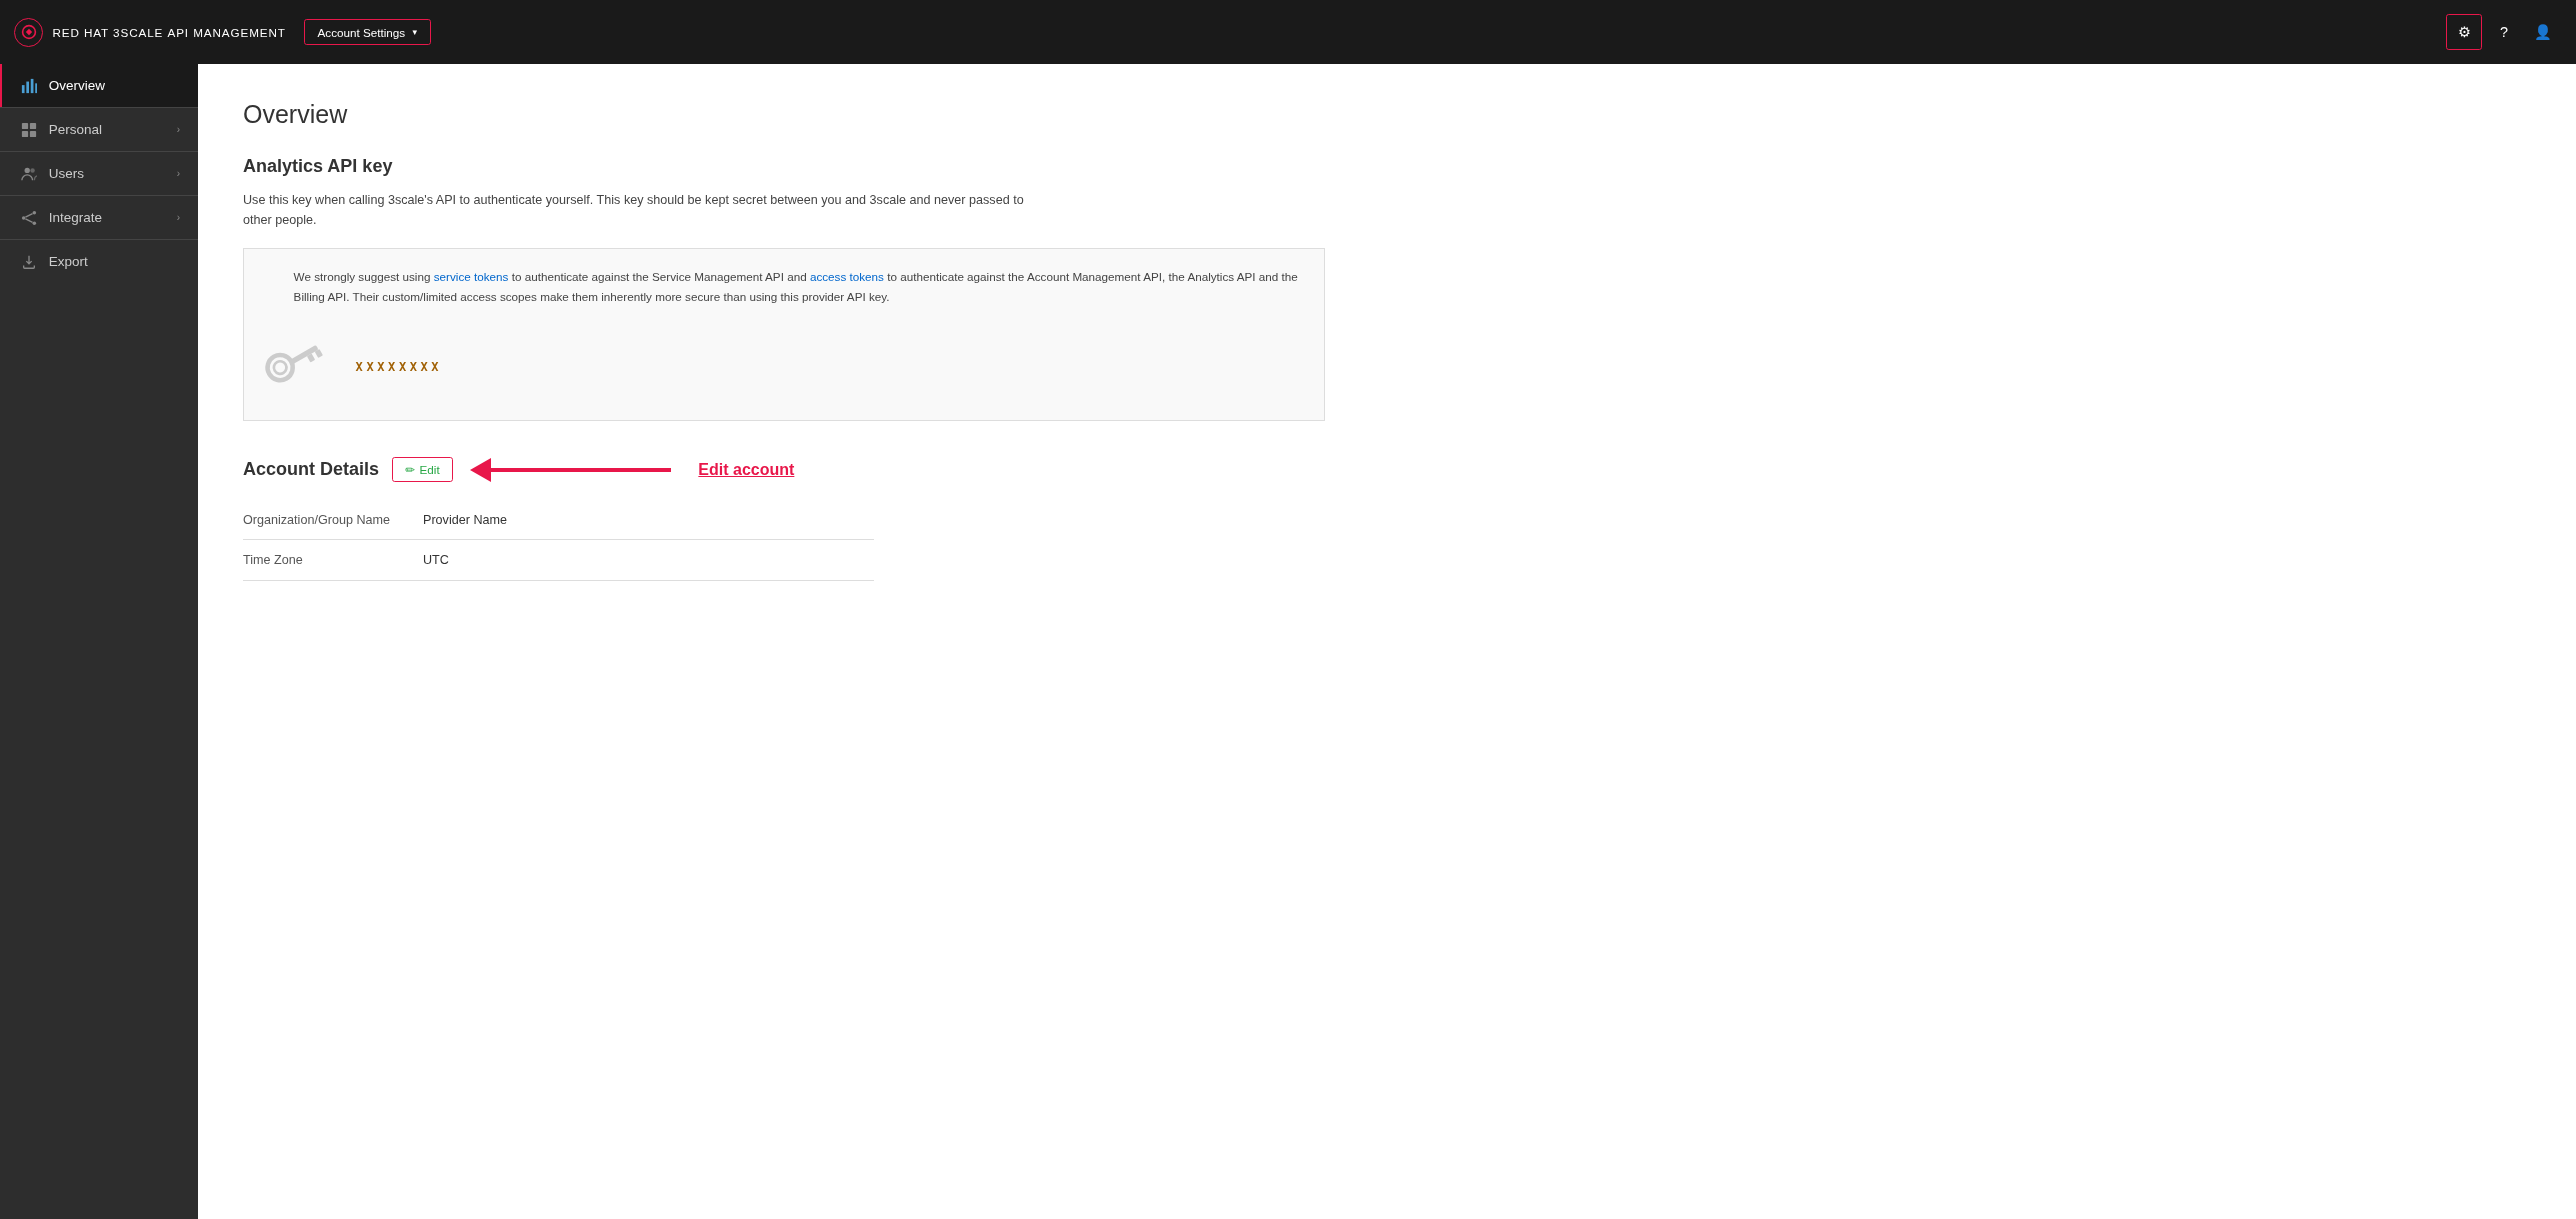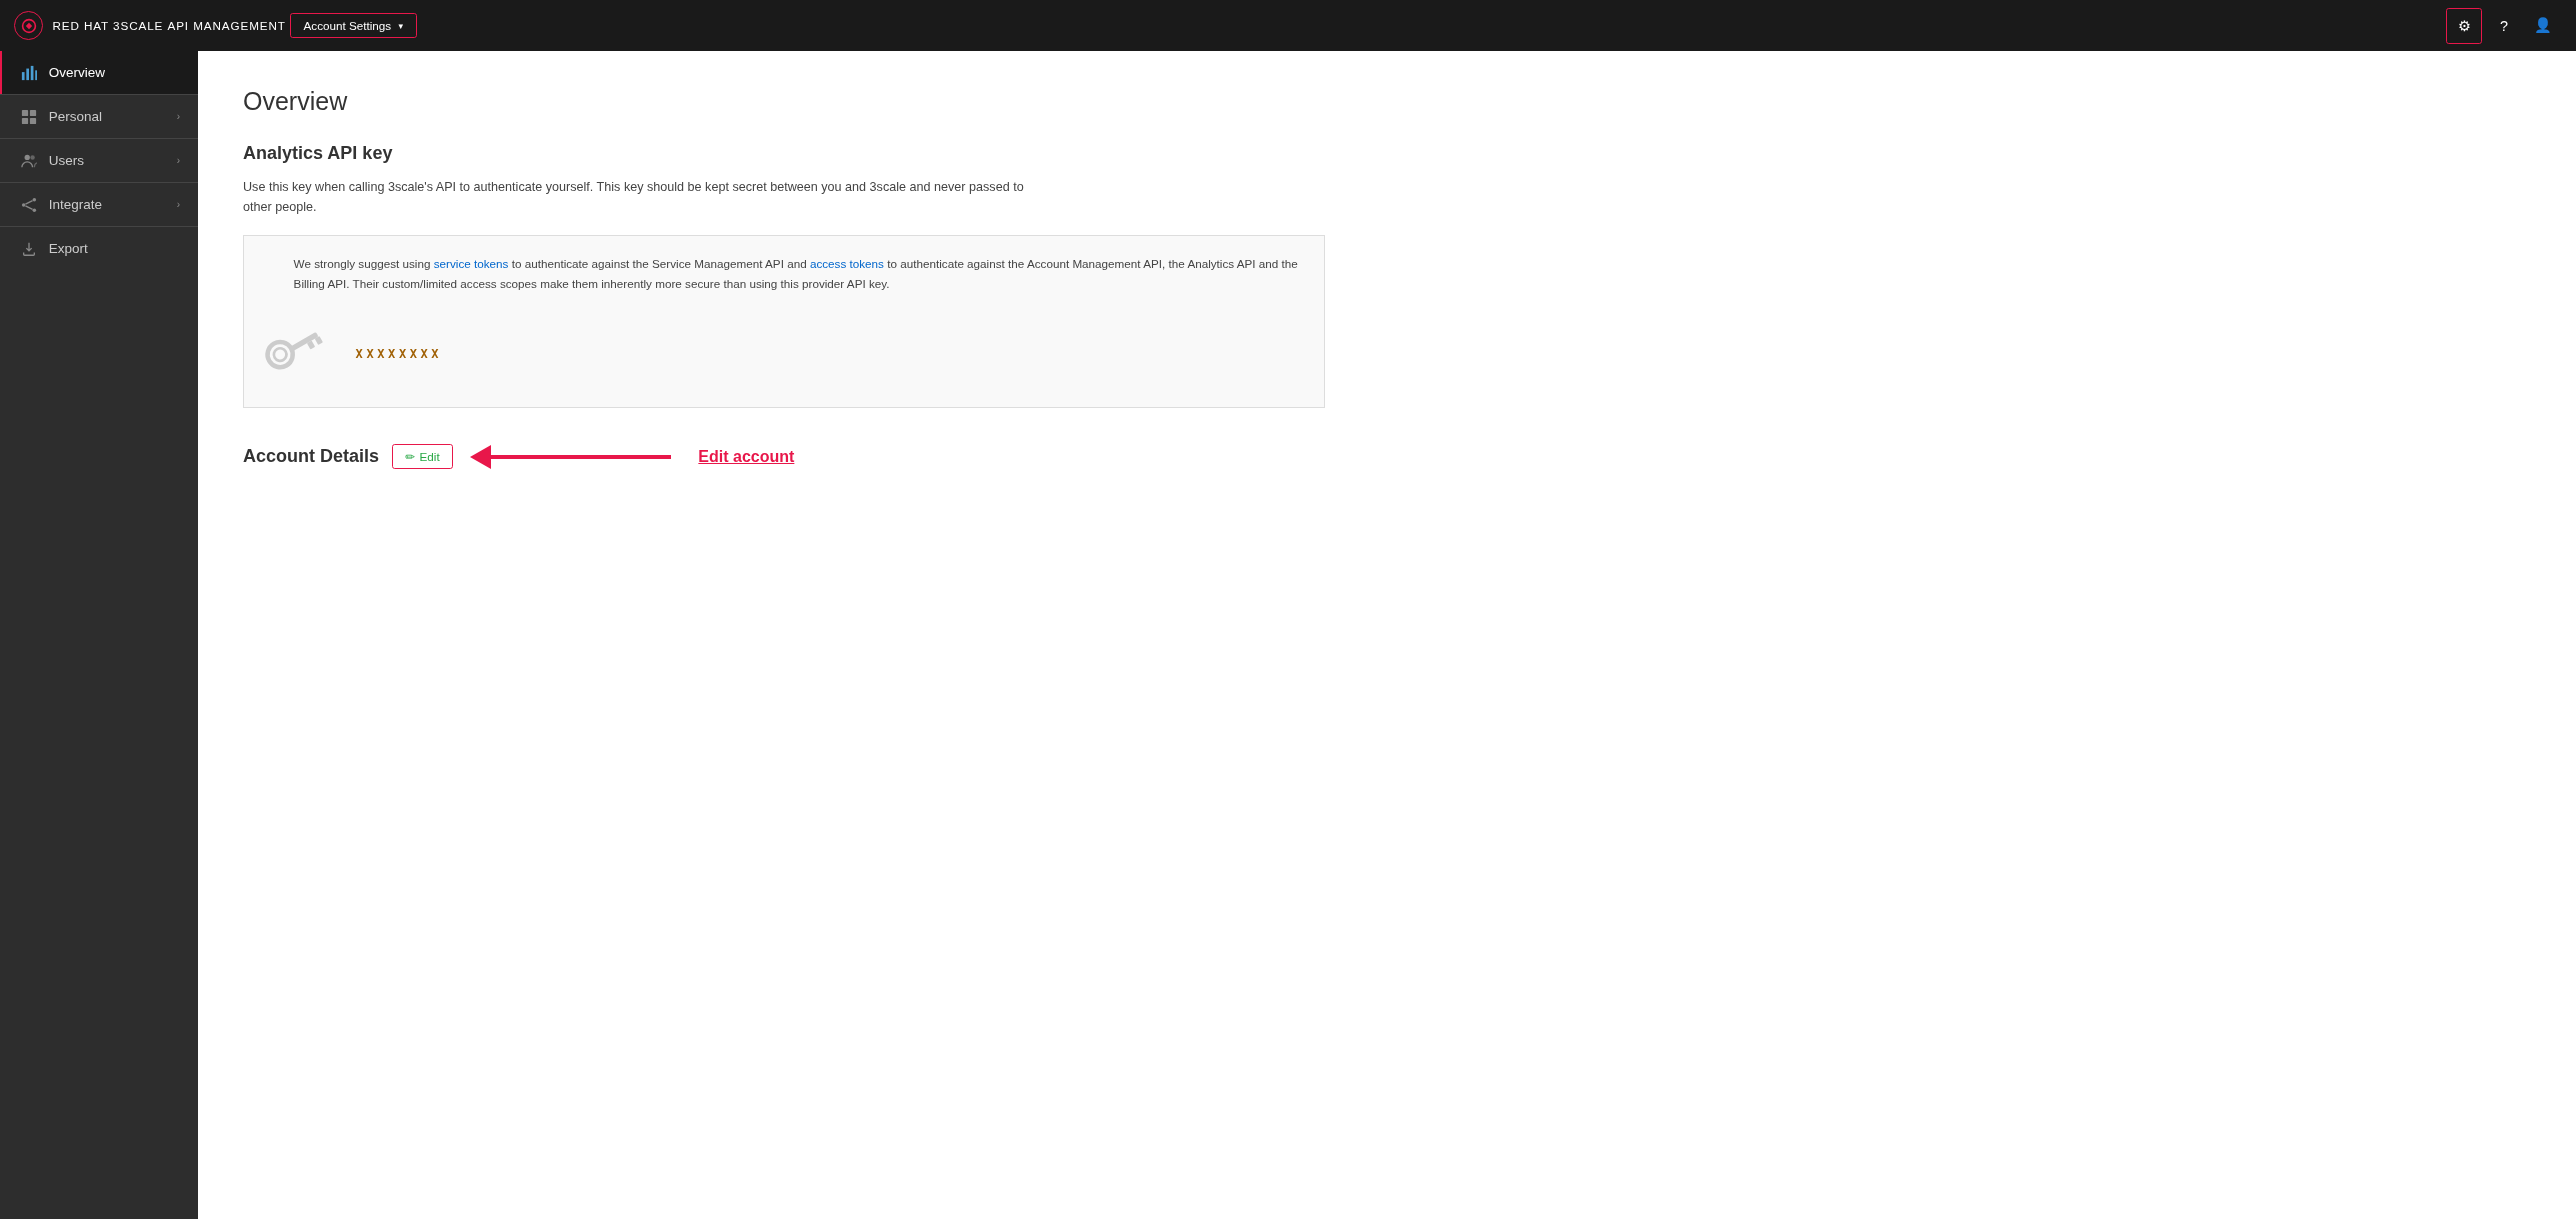--- a/index.html
+++ b/index.html
@@ -3,23 +3,23 @@
   <meta charset="utf-8">
   <style>
     * { box-sizing: border-box; margin: 0; padding: 0; }
     body { font-family: 'Helvetica Neue', Arial, sans-serif; background: #f5f5f5; height: 100vh; display: flex; flex-direction: column; }
 
     
     .top-nav {
       background: #1a1a1a;
       display: flex;
       align-items: center;
-      height: 51px;
+      height: 64px;
       padding: 0 14.4px;
-      gap: 4px;
+      gap: 18px;
       flex-shrink: 0;
     }
     .brand-logo {
       display: flex;
       align-items: center;
       gap: 9px;
       color: white;
     }
     .brand-icon {
       width: 29px;
@@ -392,16 +392,28 @@
             <span>Edit</span>
           </button>
         </div>
 
         <div class="arrow-container">
           <div class="arrow-head"></div>
           <div class="arrow-shaft"></div>
         </div>
         <span class="edit-account-link">Edit account</span>
       </div>
+      <table class="details-table">
+        <tbody>
+          <tr>
+            <td>Organization/Group Name</td>
+            <td>Provider Name</td>
+          </tr>
+          <tr>
+            <td>Time Zone</td>
+            <td>UTC</td>
+          </tr>
+        </tbody>
+      </table>
     </section>
   </main>
 </div>
 
 
 </body></html>

